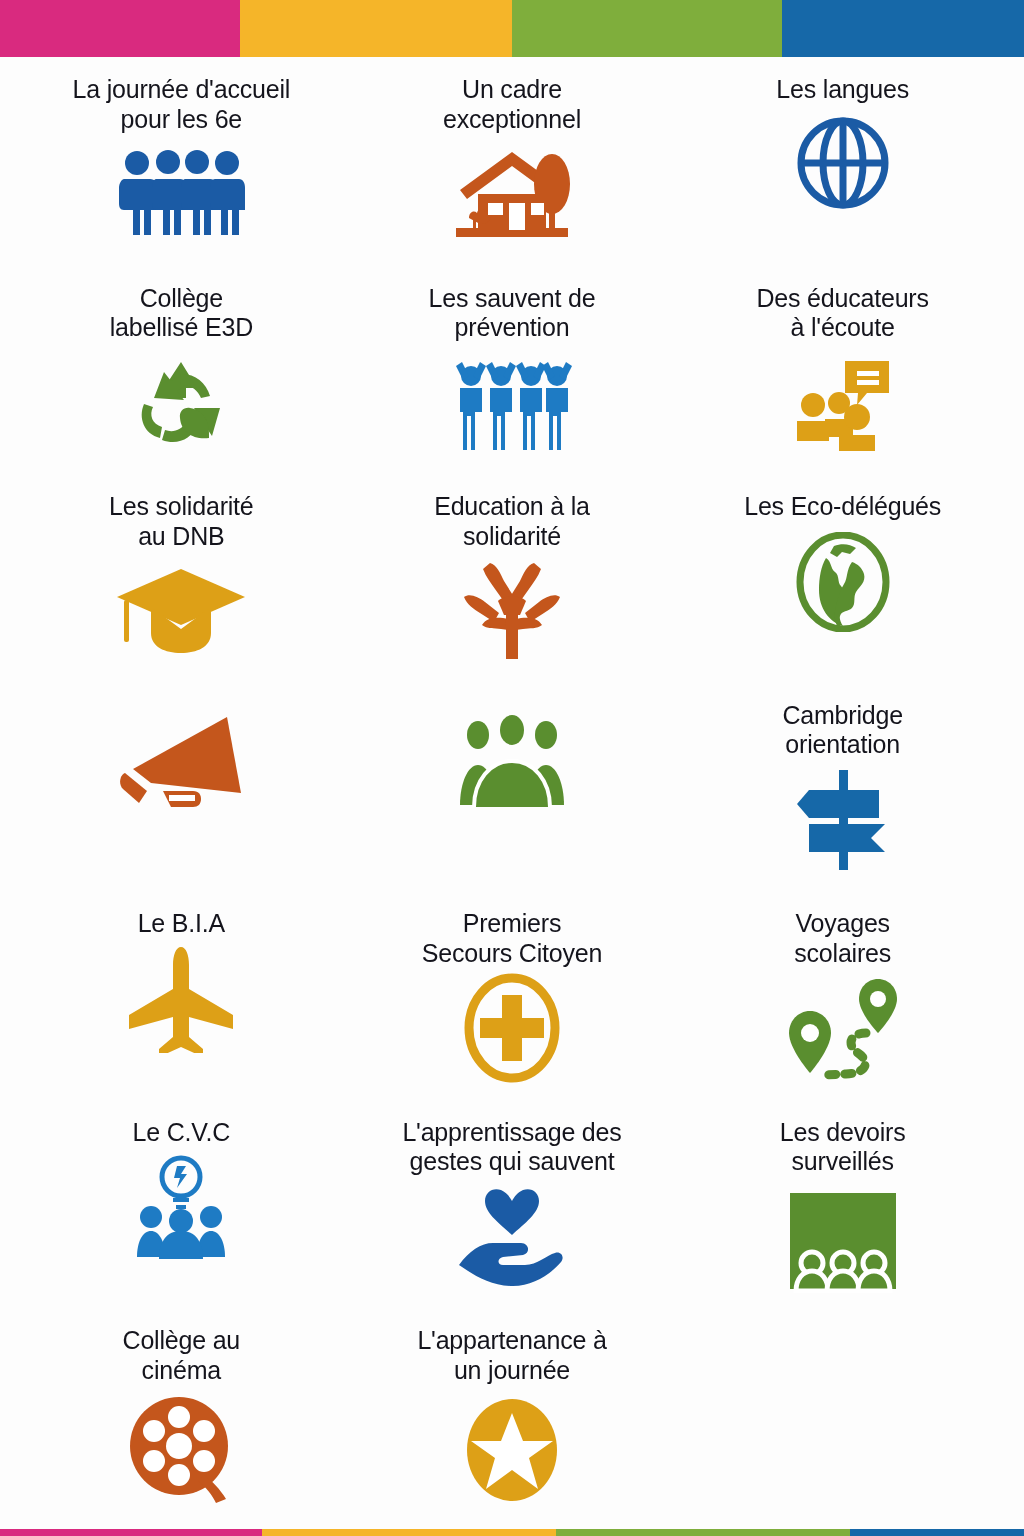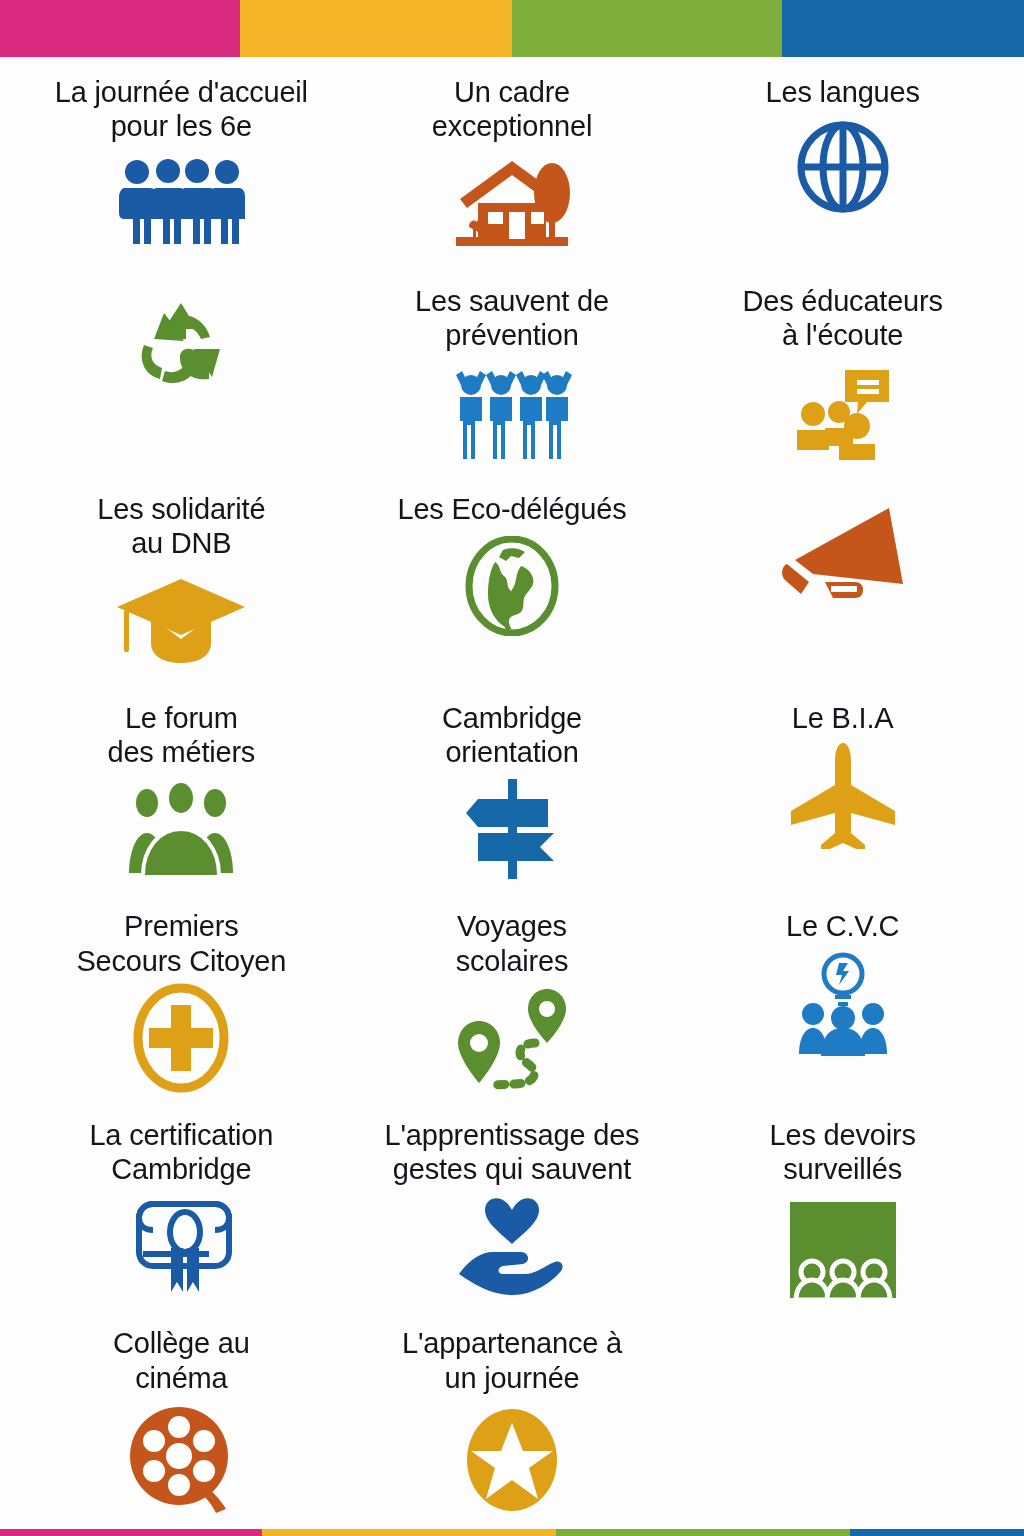--- a/index.html
+++ b/index.html
@@ -51,21 +51,21 @@
   }
   .cell {
     display: flex;
     flex-direction: column;
     align-items: center;
     justify-content: flex-start;
     padding-top: 6px;
     box-sizing: border-box;
   }
   .cell-label {
-    font-size: 29px;
+    font-size: 25px;
     line-height: 1.18;
     color: #14141c;
     text-align: center;
     font-weight: 400;
     letter-spacing: -0.2px;
     max-width: 290px;
     white-space: pre-line;
   }
   .cell-icon {
     margin-top: 10px;
@@ -144,20 +144,22 @@
             <circle cx="48" cy="48" r="42"></circle>
             <ellipse cx="48" cy="48" rx="20" ry="42"></ellipse>
             <line x1="48" y1="6" x2="48" y2="90"></line>
             <line x1="6" y1="48" x2="90" y2="48"></line>
           </g>
         </svg>
       </div>
     </div>
 
     <div class="cell r2">
+      <div class="cell-label">Collège
+labellisé E3D</div>
       <div class="cell-icon">
         <svg width="94" height="94" viewBox="0 0 94 94">
           <g fill="#5A8E2F">
             <path d="M47 6 l16 26 -11 0 0 10 -11 0 0-10 -11 0z"></path>
             <path d="M86 52 l-8 28 -6-9 -10 6 -6-10 10-6 -6-9z"></path>
             <path d="M10 48 c-6 14 0 30 16 34 l2-11 c-10-3 -13-12 -9-20z"></path>
             <path d="M20 42 l10-26 7 9 9-5 6 9 -9 6 7 9z"></path>
             <path d="M28 84 c16 6 30-2 35-14 l-11-4 c-4 8 -13 11 -21 8z"></path>
             <path d="M76 40 c-4-14 -16-23 -30-22 l1 11 c9-1 17 5 20 13z"></path>
             <path d="M56 52 c14 2 20 14 19 30 -16 2 -28-6 -29-20 -1-7 4-11 10-10z"></path>
@@ -230,20 +232,38 @@
         <svg width="132" height="88" viewBox="0 0 132 88">
           <g fill="#DDA017">
             <path d="M66 2 L130 30 L66 58 L2 30z"></path>
             <path d="M36 40 v26 c0 14 14 20 30 20 s30-6 30-20V40 L66 62z"></path>
             <rect x="9" y="33" width="5" height="42" rx="2"></rect>
           </g>
         </svg>
       </div>
     </div>
 
+    <div class="cell r3">
+      <div class="cell-label">Education à la
+solidarité</div>
+      <div class="cell-icon">
+        <svg width="104" height="100" viewBox="0 0 104 100">
+          <g fill="#C4561C">
+            <path d="M30 2 c7 2 10 10 14 18 l10 16 -9 6 -10-14 c-4-6 -9-12 -12-20z"></path>
+            <path d="M74 2 c-7 2 -10 10 -14 18 l-10 16 9 6 10-14 c4-6 9-12 12-20z"></path>
+            <path d="M4 36 c6-4 14 0 21 5 l14 11 -5 9 -14-9 c-6-4 -13-8 -16-16z"></path>
+            <path d="M100 36 c-6-4 -14 0 -21 5 l-14 11 5 9 14-9 c6-4 13-8 16-16z"></path>
+            <path d="M22 64 c4-7 13-8 21-7 l16 3 -2 10 -16-2 c-7-1 -14 0 -19-4z"></path>
+            <path d="M82 64 c-4-7 -13-8 -21-7 l-16 3 2 10 16-2 c7-1 14 0 19-4z"></path>
+            <path d="M46 46 h12 v52 h-12z"></path>
+            <path d="M38 40 c5-6 23-6 28 0 l-6 14 h-16z"></path>
+          </g>
+        </svg>
+      </div>
+    </div>
 
     <div class="cell r3">
       <div class="cell-label">Les Eco-délégués</div>
       <div class="cell-icon">
         <svg width="94" height="100" viewBox="0 0 94 100">
           <ellipse cx="47" cy="50" rx="43" ry="47" fill="none" stroke="#5A8E2F" stroke-width="7"></ellipse>
           <g fill="#5A8E2F">
             <path d="M38 14 c8-3 16-2 22 2 l-6 6 -8-2 -5 5 -7-4z"></path>
             <path d="M30 26 c6 4 4 10 9 14 5 4 2 10 6 14 4 4 2 12 0 18 -3 8 -2 16 2 22 -14-4 -24-18 -24-36 0-12 2-24 7-32z"></path>
             <path d="M56 30 c6 2 10 6 12 12 2 8 -4 12 -8 18 -3 5 0 12 -4 16 -4 4 -10 2 -12 8 -2 5 2 10 0 14 -6-6 -6-16 -4-24 2-8 4-16 8-22 4-6 2-14 8-22z"></path>
@@ -259,22 +279,20 @@
             <path d="M108 6 L122 82 L32 72 L14 58z"></path>
             <path d="M6 62 l22 18 -8 12 -16-14 c-5-5 -3-14 2-16z"></path>
             <path d="M44 80 h30 c6 0 8 4 8 8 0 5-3 8-8 8H52z"></path>
             <path d="M50 84 h26 v6 H50z" fill="#ffffff"></path>
           </g>
         </svg>
       </div>
     </div>
 
     <div class="cell r4">
-      <div class="cell-label">Le forum
-des métiers</div>
       <div class="cell-icon">
         <svg width="108" height="92" viewBox="0 0 108 92">
           <g fill="#5A8E2F">
             <ellipse cx="20" cy="20" rx="11" ry="14"></ellipse>
             <ellipse cx="54" cy="15" rx="12" ry="15"></ellipse>
             <ellipse cx="88" cy="20" rx="11" ry="14"></ellipse>
             <path d="M2 90 c0-22 8-40 18-40 s18 18 18 40z"></path>
             <path d="M70 90 c0-22 8-40 18-40 s18 18 18 40z"></path>
             <path d="M16 92 c0-26 16-46 38-46 s38 20 38 46z"></path>
           </g>
@@ -354,41 +372,20 @@
             <circle cx="76" cy="62" r="11"></circle>
             <circle cx="46" cy="66" r="12"></circle>
             <path d="M2 102 c0-16 6-26 14-26 s14 10 14 26z"></path>
             <path d="M62 102 c0-16 6-26 14-26 s14 10 14 26z"></path>
             <path d="M24 104 c0-18 8-28 22-28 s22 10 22 28z"></path>
           </g>
         </svg>
       </div>
     </div>
 
-    <div class="cell r6">
-      <div class="cell-label">La certification
-Cambridge</div>
-      <div class="cell-icon">
-        <svg width="112" height="100" viewBox="0 0 112 100">
-          <g fill="none" stroke="#1B5BA5" stroke-width="6">
-            <path d="M14 22 c0-8 6-14 14-14 h62 c8 0 14 6 14 14 v34 c0 8 -6 14 -14 14 H28 c-8 0 -14-6 -14-14z"></path>
-            <path d="M28 8 c-8 0 -14 6 -14 14 0 8 6 12 14 12"></path>
-            <path d="M90 8 c8 0 14 6 14 14 0 8 -6 12 -14 12"></path>
-            <path d="M18 58 h66"></path>
-          </g>
-          <g fill="#ffffff" stroke="#1B5BA5" stroke-width="6">
-            <ellipse cx="60" cy="36" rx="15" ry="20"></ellipse>
-          </g>
-          <g fill="#1B5BA5">
-            <path d="M46 52 h12 v44 l-6-10 -6 10z"></path>
-            <path d="M62 52 h12 v44 l-6-10 -6 10z"></path>
-          </g>
-        </svg>
-      </div>
-    </div>
 
     <div class="cell r6">
       <div class="cell-label">L'apprentissage des
 gestes qui sauvent</div>
       <div class="cell-icon">
         <svg width="110" height="100" viewBox="0 0 110 100">
           <g fill="#1B5BA5">
             <path d="M55 48 C42 36 28 26 28 14 C28 5 36 0 44 3 c5 2 9 7 11 11 2-4 6-9 11-11 8-3 16 2 16 11 0 12-14 22-27 34z"></path>
             <path d="M2 78 c10-14 22-22 34-22 h28 c8 0 10 10 2 12 l-20 2 c-6 1 -6 8 0 8 h22 c12 0 22-10 30-12 6-2 10 4 6 9 -10 12 -28 24 -48 24 -22 0 -38-10 -54-21z"></path>
           </g>

